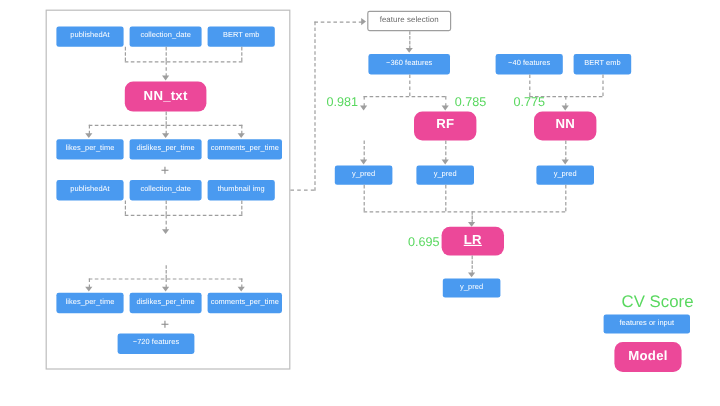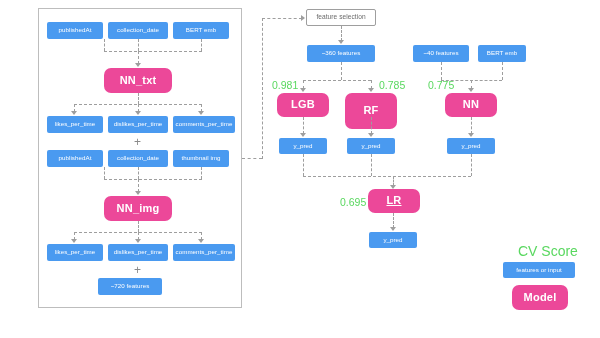--- a/index.html
+++ b/index.html
@@ -136,21 +136,20 @@
   <div class="node" style="left:108px; top:150px; width:60px; height:17px;">collection_date</div>
   <div class="node" style="left:173px; top:150px; width:56px; height:17px;">thumbnail img</div>
 
   <div class="v-line" style="left:104px; top:167px; height:12px;"></div>
   <div class="v-line" style="left:138px; top:167px; height:12px;"></div>
   <div class="v-line" style="left:201px; top:167px; height:12px;"></div>
   <div class="h-line" style="left:104px; top:179px; width:98px;"></div>
   <div class="v-line" style="left:138px; top:179px; height:13px;"></div>
   <div class="arrow-down" style="left:135px; top:191px;"></div>
 
-  <div class="node model" style="left:104px; top:196px; width:68px; height:25px;">NN_img</div>
 
   <div class="v-line" style="left:138px; top:221px; height:11px;"></div>
   <div class="h-line" style="left:74px; top:232px; width:128px;"></div>
   <div class="v-line" style="left:74px; top:232px; height:8px;"></div>
   <div class="v-line" style="left:138px; top:232px; height:8px;"></div>
   <div class="v-line" style="left:201px; top:232px; height:8px;"></div>
   <div class="arrow-down" style="left:71px; top:239px;"></div>
   <div class="arrow-down" style="left:135px; top:239px;"></div>
   <div class="arrow-down" style="left:198px; top:239px;"></div>
 
@@ -186,24 +185,23 @@
   <div class="node" style="left:413px; top:45px; width:56px; height:17px;">~40 features</div>
   <div class="node" style="left:478px; top:45px; width:48px; height:17px;">BERT emb</div>
 
   <div class="v-line" style="left:441px; top:62px; height:18px;"></div>
   <div class="v-line" style="left:502px; top:62px; height:18px;"></div>
   <div class="h-line" style="left:441px; top:80px; width:61px;"></div>
   <div class="v-line" style="left:471px; top:80px; height:9px;"></div>
   <div class="arrow-down" style="left:468px; top:88px;"></div>
 
   <div class="score" style="left:272px; top:79px;">0.981</div>
-  <div class="node model" style="left:277px; top:93px; width:52px; height:24px;">LGB</div>
 
   <div class="score" style="left:379px; top:79px;">0.785</div>
-  <div class="node model" style="left:345px; top:93px; width:52px; height:36px;">RF</div>
+  <div class="node model" style="left:345px; top:93px; width:52px; height:24px;">RF</div>
 
   <div class="score" style="left:428px; top:79px;">0.775</div>
   <div class="node model" style="left:445px; top:93px; width:52px; height:24px;">NN</div>
 
   <div class="v-line" style="left:303px; top:117px; height:17px;"></div>
   <div class="arrow-down" style="left:300px; top:133px;"></div>
   <div class="v-line" style="left:371px; top:117px; height:17px;"></div>
   <div class="arrow-down" style="left:368px; top:133px;"></div>
   <div class="v-line" style="left:471px; top:117px; height:17px;"></div>
   <div class="arrow-down" style="left:468px; top:133px;"></div>

